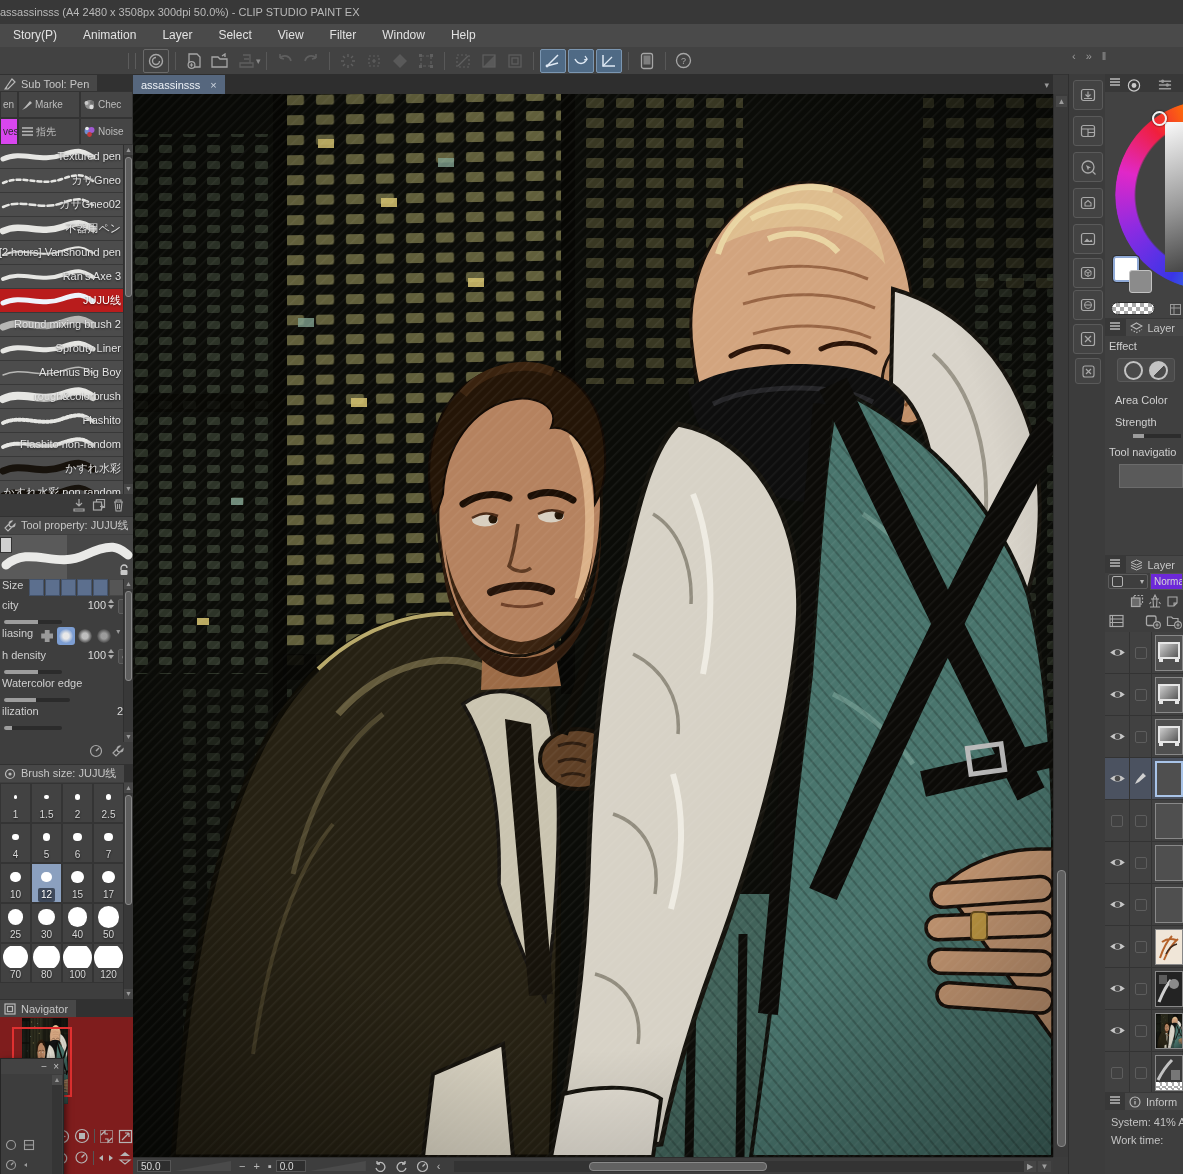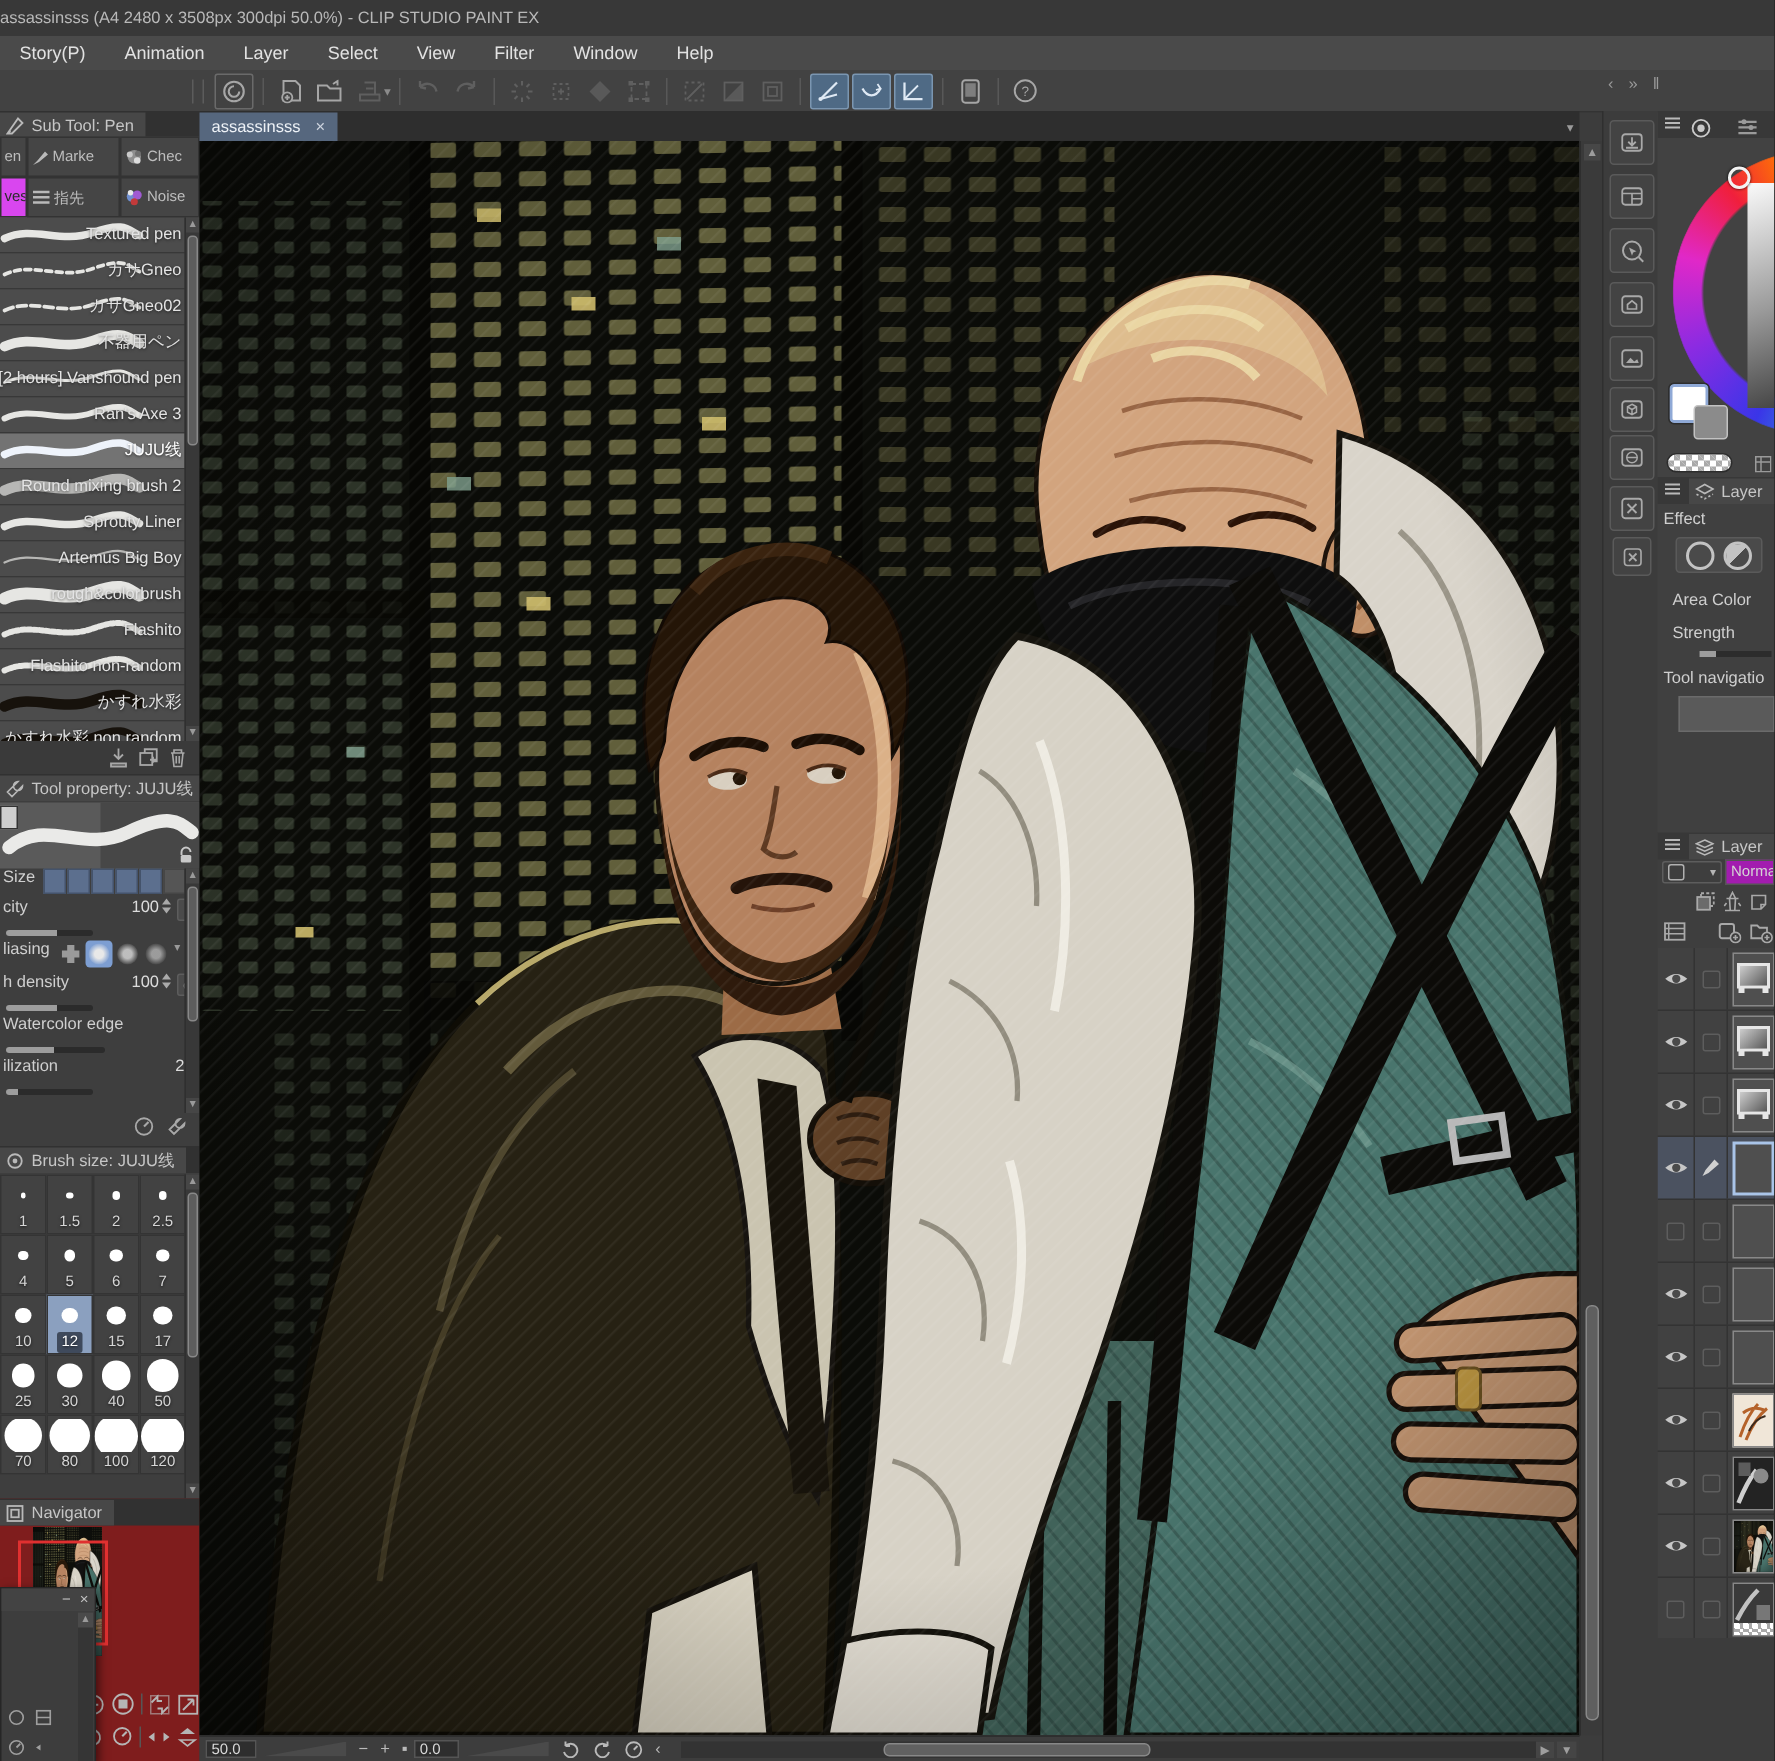--- a/index.html
+++ b/index.html
@@ -28,21 +28,21 @@
   .sb{position:absolute;right:0;top:0;bottom:0;width:9px;background:#383838;border-left:1px solid #2f2f2f}
   .sb .ar{position:absolute;left:0;width:9px;height:10px;background:#464646;color:#9a9a9a;font-size:7px;line-height:10px;text-align:center}
   .sb .thumb{position:absolute;left:1px;width:7px;background:#5d5d5d;border-radius:3px}
   
   #subtool{left:0;top:74px;width:133px;height:442px;background:#3e3e3e}
   #st-tabs{position:absolute;left:0;top:17px;width:133px;height:54px;display:grid;grid-template-columns:18px 62px 53px;grid-auto-rows:27px}
   .st-tab{border:1px solid #333;background:#454545;display:flex;align-items:center;justify-content:flex-start;gap:2px;color:#bdbdbd;font-size:10px;overflow:hidden;padding-left:2px}
   .st-tab.sel{background:#d946ef;color:#2c2c2c}
   #brush-list{position:absolute;left:0;top:71px;width:133px;height:349px;overflow:hidden;background:#424242}
   .brush-row{position:relative;height:23px;border-bottom:1px solid #383838;background:#4c4c4c;display:flex;align-items:center}
-  .brush-row.sel{background:#737373}
+  .brush-row.sel{background:#b91c1c}
   .stroke-preview{position:absolute;left:0;top:2px;width:96px;height:19px}
   .brush-label{position:absolute;right:12px;top:0;line-height:23px;color:#e4e4e4;font-size:11px;white-space:nowrap;text-shadow:0 1px 2px rgba(0,0,0,.6)}
   .brush-row.sel .brush-label{color:#fff}
   #brush-actions{position:absolute;left:0;top:420px;width:133px;height:22px;background:#3a3a3a;display:flex;align-items:center;justify-content:flex-end;gap:6px;padding-right:8px;box-sizing:border-box;color:#a8a8a8}
   
   #toolprop{left:0;top:516px;width:133px;height:248px;background:#3e3e3e}
   #tp-preview{position:absolute;left:0;top:19px;width:133px;height:44px;background:#5a5a5a}
   #tp-preview .half{position:absolute;right:0;top:0;width:66px;height:44px;background:#474747}
   #tp-preview .chip{position:absolute;left:0;top:2px;width:10px;height:14px;background:#cfcfcf;border:1px solid #333}
   #tp-rows{position:absolute;left:0;top:63px;width:133px;height:163px;overflow:hidden}
@@ -120,21 +120,21 @@
   .fx-circle{width:15px;height:15px;border-radius:50%;border:2px solid #c3c3c3}
   .fx-circle.half{background:linear-gradient(135deg,#c3c3c3 50%,transparent 50%)}
   #strength-slider{position:absolute;left:28px;top:92px;width:48px;height:4px;background:#2c2c2c}
   #strength-slider i{display:block;width:22%;height:100%;background:#9d9d9d}
   #toolnav-box{position:absolute;left:14px;top:120px;width:62px;height:22px;background:#5a5a5a;border:1px solid #6b6b6b}
   
   #layerspanel{left:1105px;top:555px;width:78px;height:537px;background:#3e3e3e;overflow:hidden}
   #blend-row{position:absolute;left:0;top:18px;width:78px;height:17px;display:flex;align-items:center;gap:2px;padding-left:3px;box-sizing:border-box}
   #blend-btn{width:40px;height:15px;border:1px solid #5d5d5d;border-radius:2px;display:flex;align-items:center;justify-content:space-between;padding:0 3px;box-sizing:border-box;color:#b5b5b5}
   #blend-btn .bsq{width:9px;height:9px;border:1.5px solid #b0b0b0;border-radius:2px}
-  #blend-name{flex:1;height:15px;background:#a21caf;border:1px solid #555;color:#d5d5d5;font-size:10px;line-height:15px;padding-left:3px;overflow:hidden;white-space:nowrap}
+  #blend-name{flex:1;height:15px;background:#6d28d9;border:1px solid #555;color:#d5d5d5;font-size:10px;line-height:15px;padding-left:3px;overflow:hidden;white-space:nowrap}
   .lyr-tools{position:absolute;left:0;width:78px;height:20px;display:flex;align-items:center;gap:5px;color:#a9a9a9}
   #layer-list{position:absolute;left:0;top:77px;width:78px}
   .layer-row{position:relative;height:41px;border-bottom:1px solid #333;display:flex;align-items:center;background:#414141}
   .layer-row.sel{background:#4b5260}
   .cell{height:100%;display:flex;align-items:center;justify-content:center;box-sizing:border-box}
   .cell.eye{width:25px;border-right:1px solid #333}
   .cell.chk{width:22px;border-right:1px solid #333}
   .ghostbox{width:10px;height:10px;border:1px solid #5d5d5d;border-radius:2px}
   .thumbwrap{flex:1;height:100%;display:flex;align-items:center;justify-content:flex-end}
   .thumb{width:28px;height:36px;background:#4f4f4f;border:1px solid #888;box-sizing:border-box;position:relative;overflow:hidden}
@@ -1369,14 +1369,34 @@
                 <path d="M2,24 C7,14 11,9 16,4" stroke="#c2c2c2" stroke-width="3" fill="none"></path>
                 <rect x="15" y="14" width="9" height="10" fill="#777"></rect>
               </svg>
               <div class="checker" style="position:absolute;left:0;right:0;bottom:0;height:8px;background-size:6px 6px"></div>
             </div>
           </div>
         </div>
       </div>
   </div>
 
+  <div id="infopanel" class="abs">
+    <div class="hdr" style="background:#383838">
+      <span class="hico" style="margin:0 4px 3px 4px">
+          <svg width="12" height="10" viewBox="0 0 12 10">
+            <path d="M1,2 h10 M1,5 h10 M1,8 h10" stroke="#b9b9b9" stroke-width="1.4"></path>
+          </svg>
+        </span>
+      <div class="tab">
+          <span class="hico">
+            <svg width="12" height="12" viewBox="0 0 12 12">
+              <circle cx="6" cy="6" r="5" fill="none" stroke="#b9b9b9" stroke-width="1.1"></circle>
+              <path d="M6,5 v3.5 M6,3 v0.8" stroke="#b9b9b9" stroke-width="1.3"></path>
+            </svg>
+          </span>
+          <span>Inform</span>
+        </div>
+    </div>
+    <span class="ln" style="top:24px">System: 41% A</span>
+    <span class="ln" style="top:42px">Work time:</span>
+  </div>
 
 </div>
 
 </body></html>

